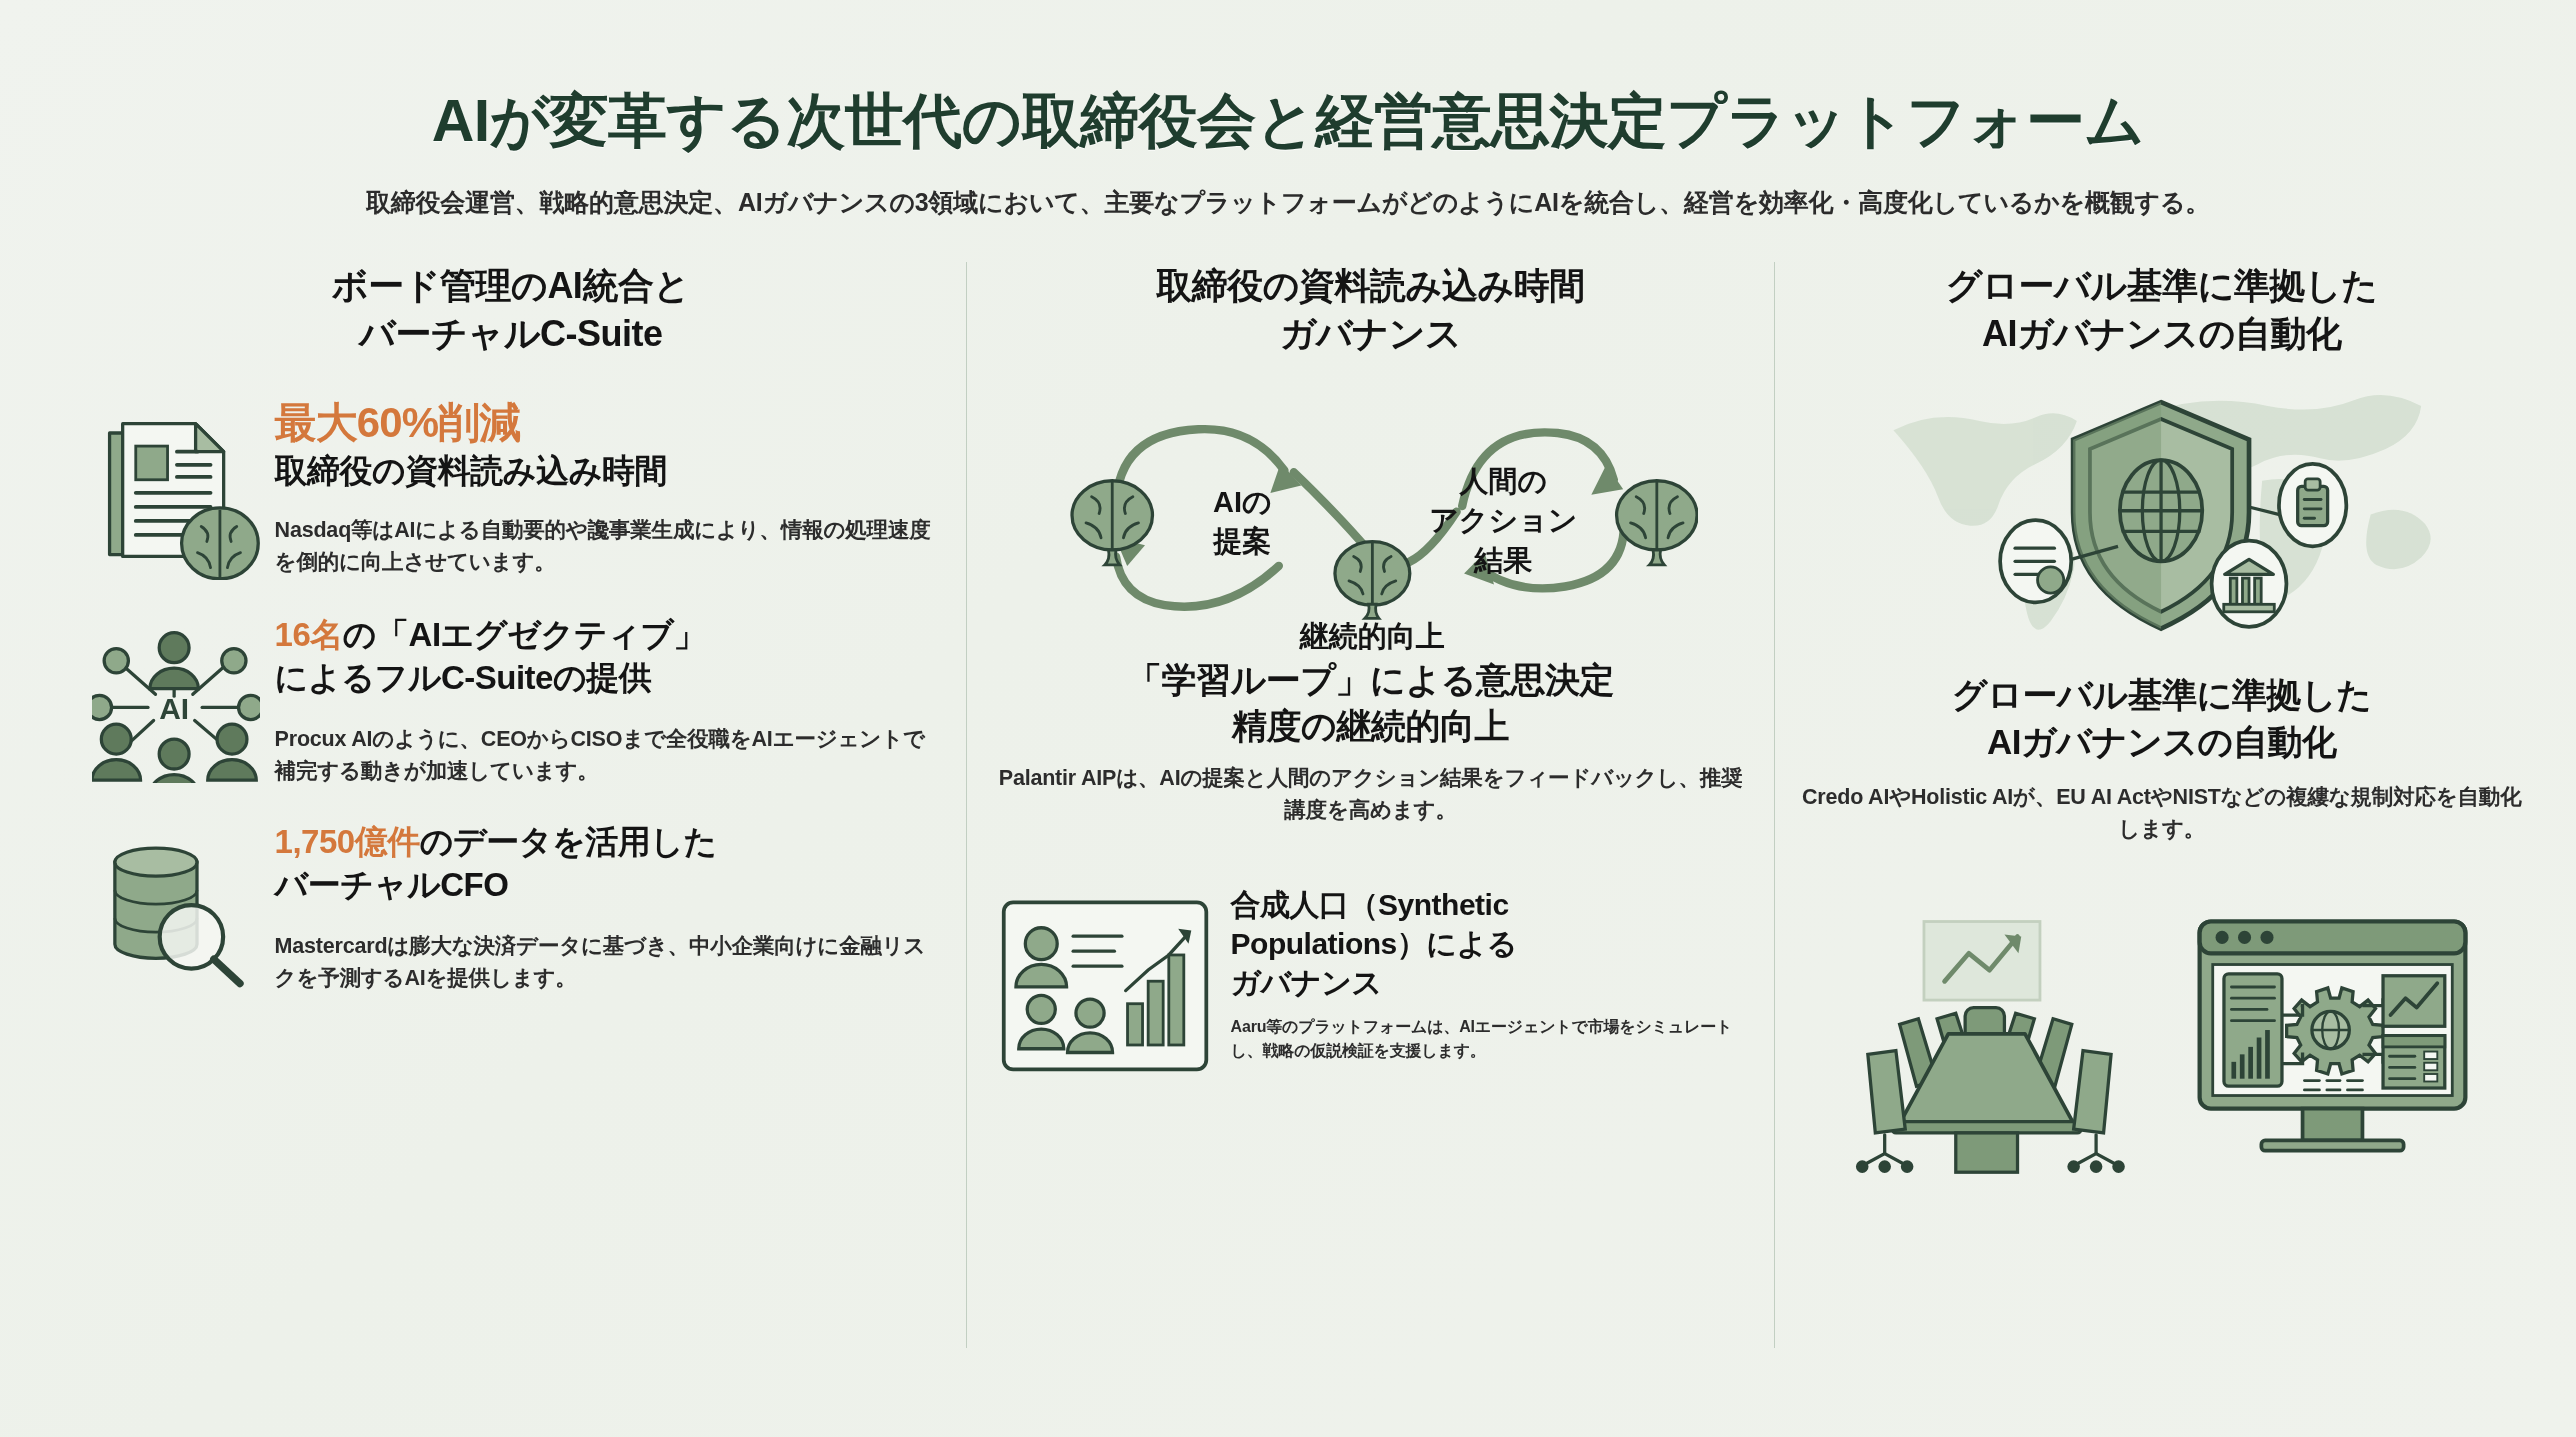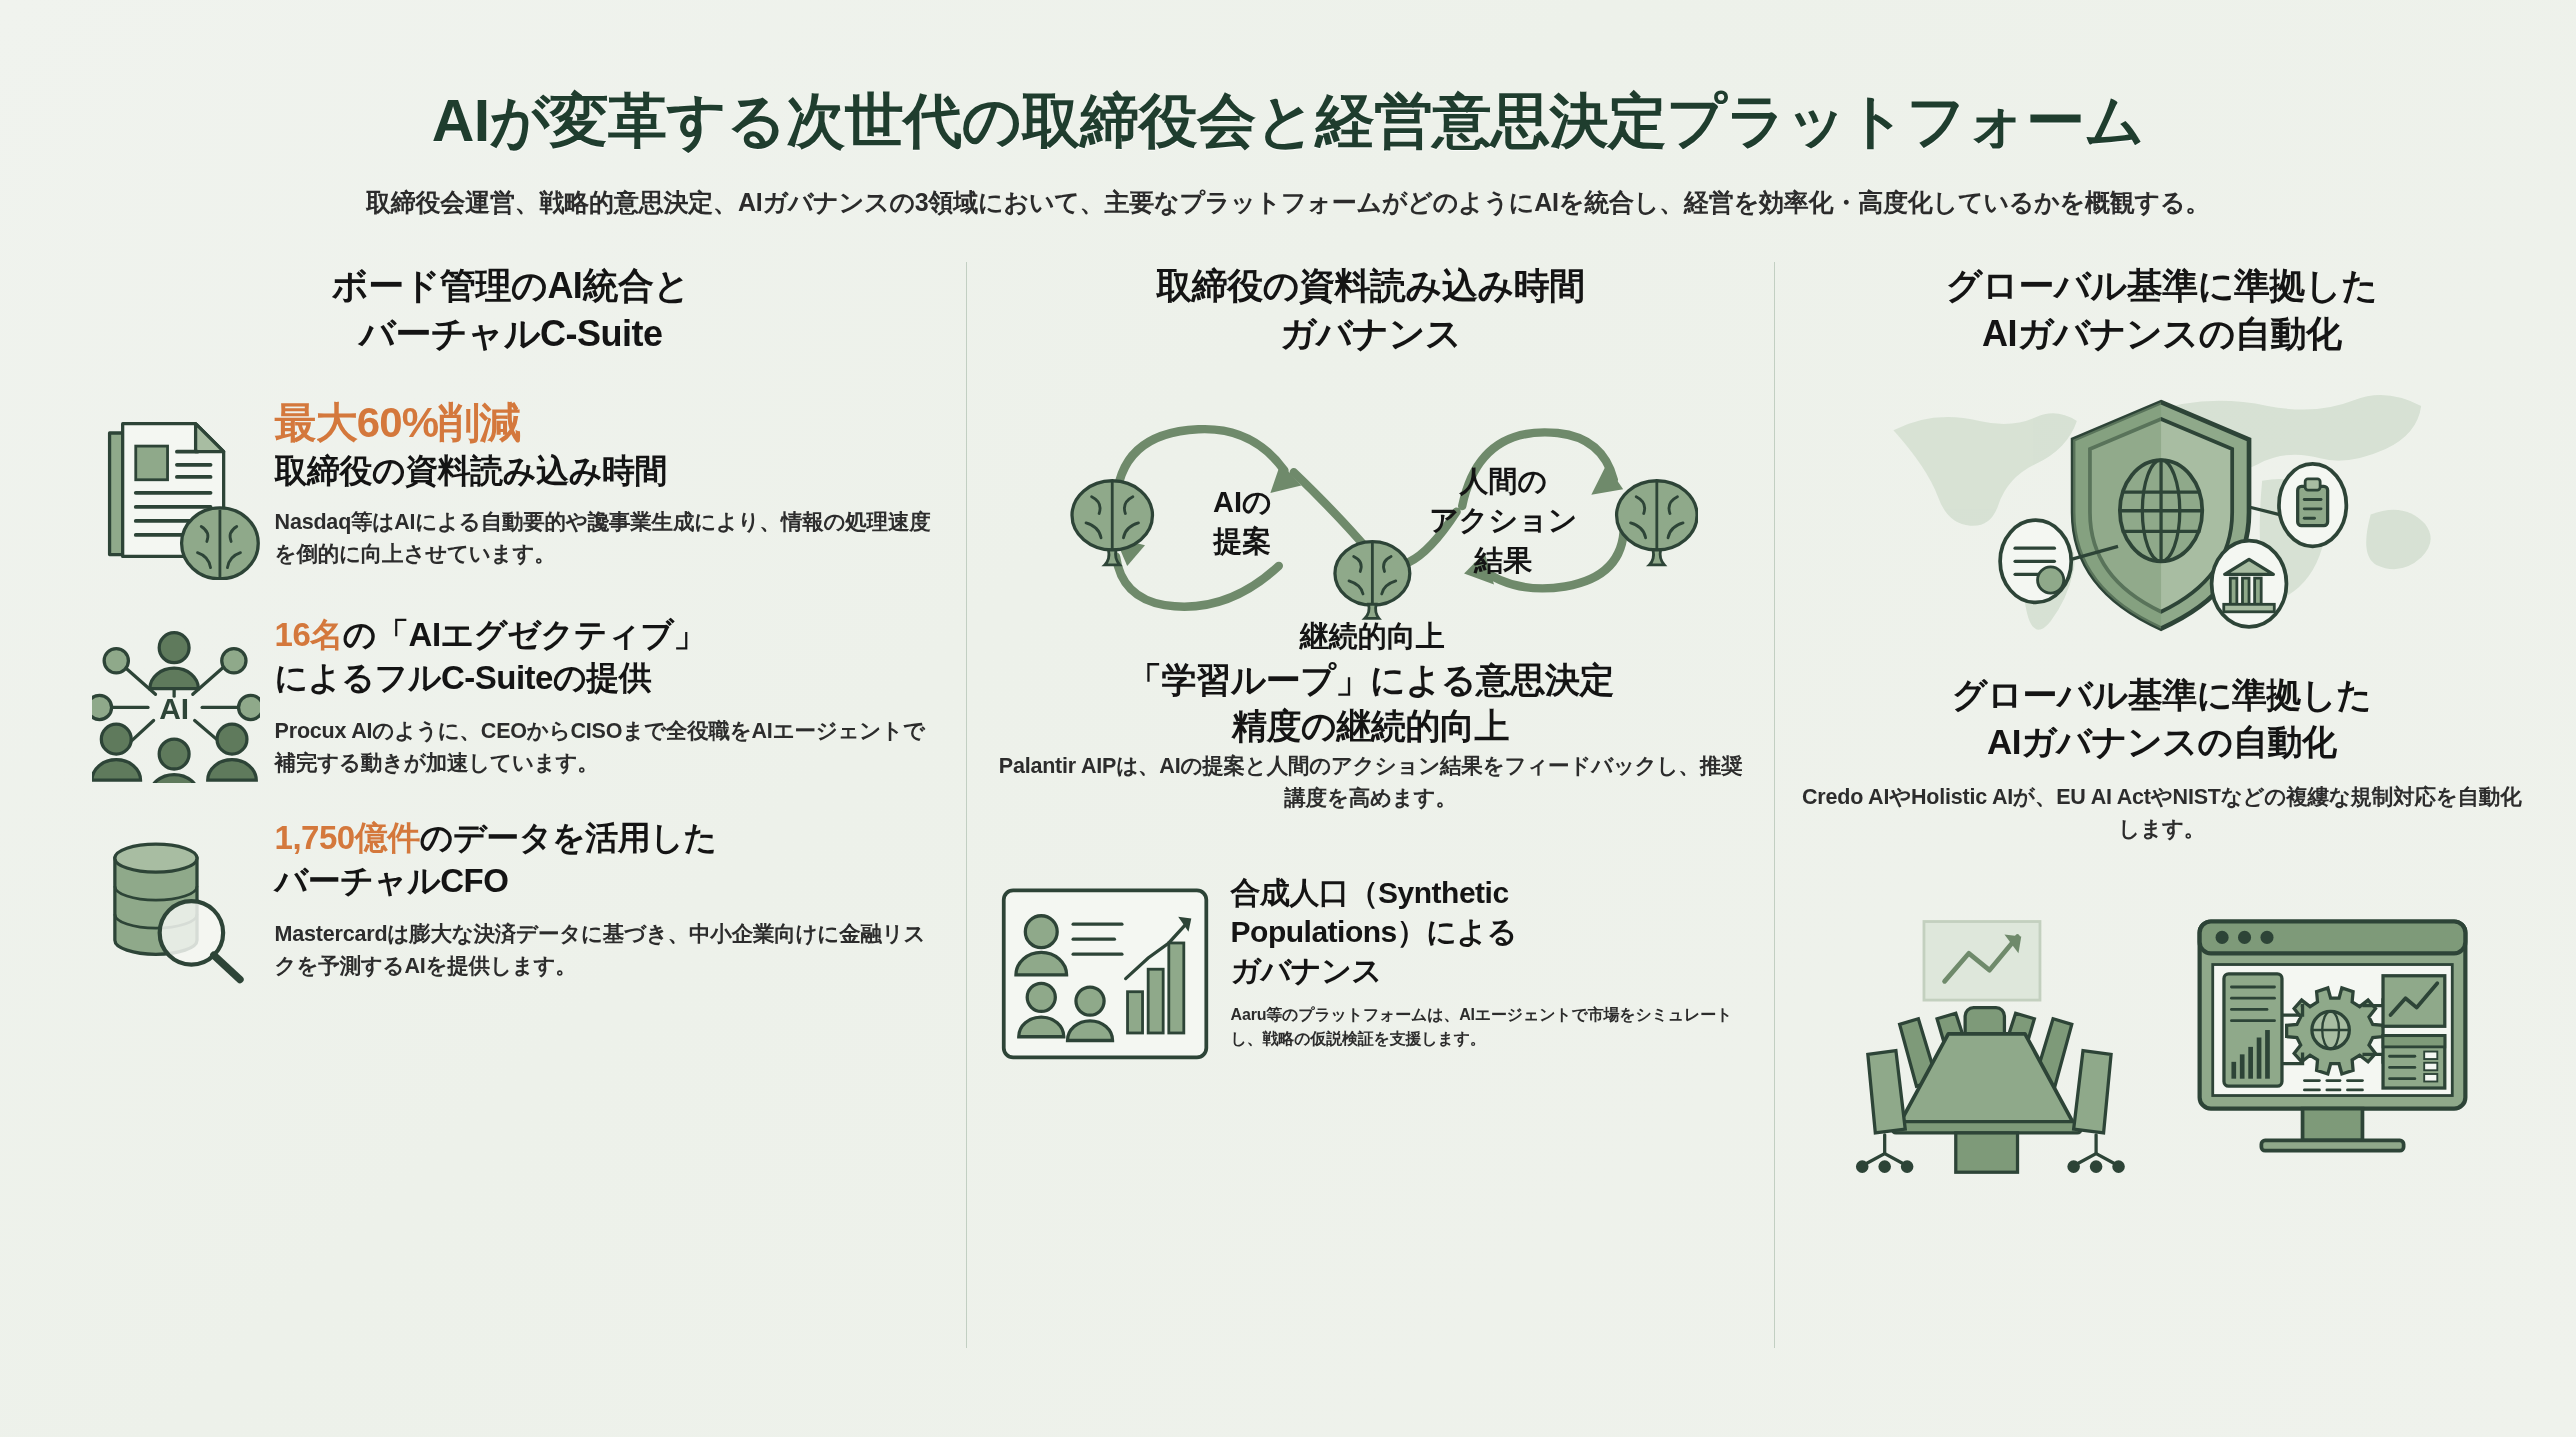--- a/index.html
+++ b/index.html
@@ -59,36 +59,36 @@
   .stat-big {
     font-size: 42px; font-weight: 800; color: #d4783c;
     line-height: 1.05; letter-spacing: -0.9px;
   }
   .stat-sub {
     font-size: 33px; font-weight: 700; color: #141414;
     line-height: 1.22; margin-top: 5.6px; letter-spacing: -0.5px;
   }
   .desc {
     font-size: 21.5px; font-weight: 600; color: #2c2c2c;
-    line-height: 1.5; margin-top: 15px; letter-spacing: -0.2px;
+    line-height: 1.5; margin-top: 23px; letter-spacing: -0.2px;
   }
   .head-line {
     font-size: 33px; font-weight: 700; color: #141414;
     line-height: 1.3; letter-spacing: -0.5px;
   }
   .accent { color: #d4783c; font-weight: 800; }
   
   .loop-wrap { margin-top: 5.6px; display: flex; justify-content: center; }
   .mid-title {
     text-align: center; font-size: 35px; font-weight: 700;
     color: #141414; line-height: 1.3; margin-top: 3.7px; letter-spacing: -0.5px;
   }
   .mid-desc {
     text-align: center; font-size: 21.5px; font-weight: 600; color: #2c2c2c;
-    line-height: 1.48; margin-top: 3px; letter-spacing: -0.2px;
+    line-height: 1.48; margin-top: 15px; letter-spacing: -0.2px;
   }
   .mid-card { display: flex; align-items: center; margin-top: 45px; }
   .mid-card .icon-wrap { flex: 0 0 auto; width: 225px; padding-top: 20.6px; display:flex; justify-content:center;}
   .mid-card .card-body { flex: 1 1 auto; padding-left: 13px; }
   .card-title {
     font-size: 30px; font-weight: 700; color: #141414;
     line-height: 1.3; letter-spacing: -0.5px;
   }
   .card-desc {
     font-size: 16px; font-weight: 600; color: #2c2c2c;

